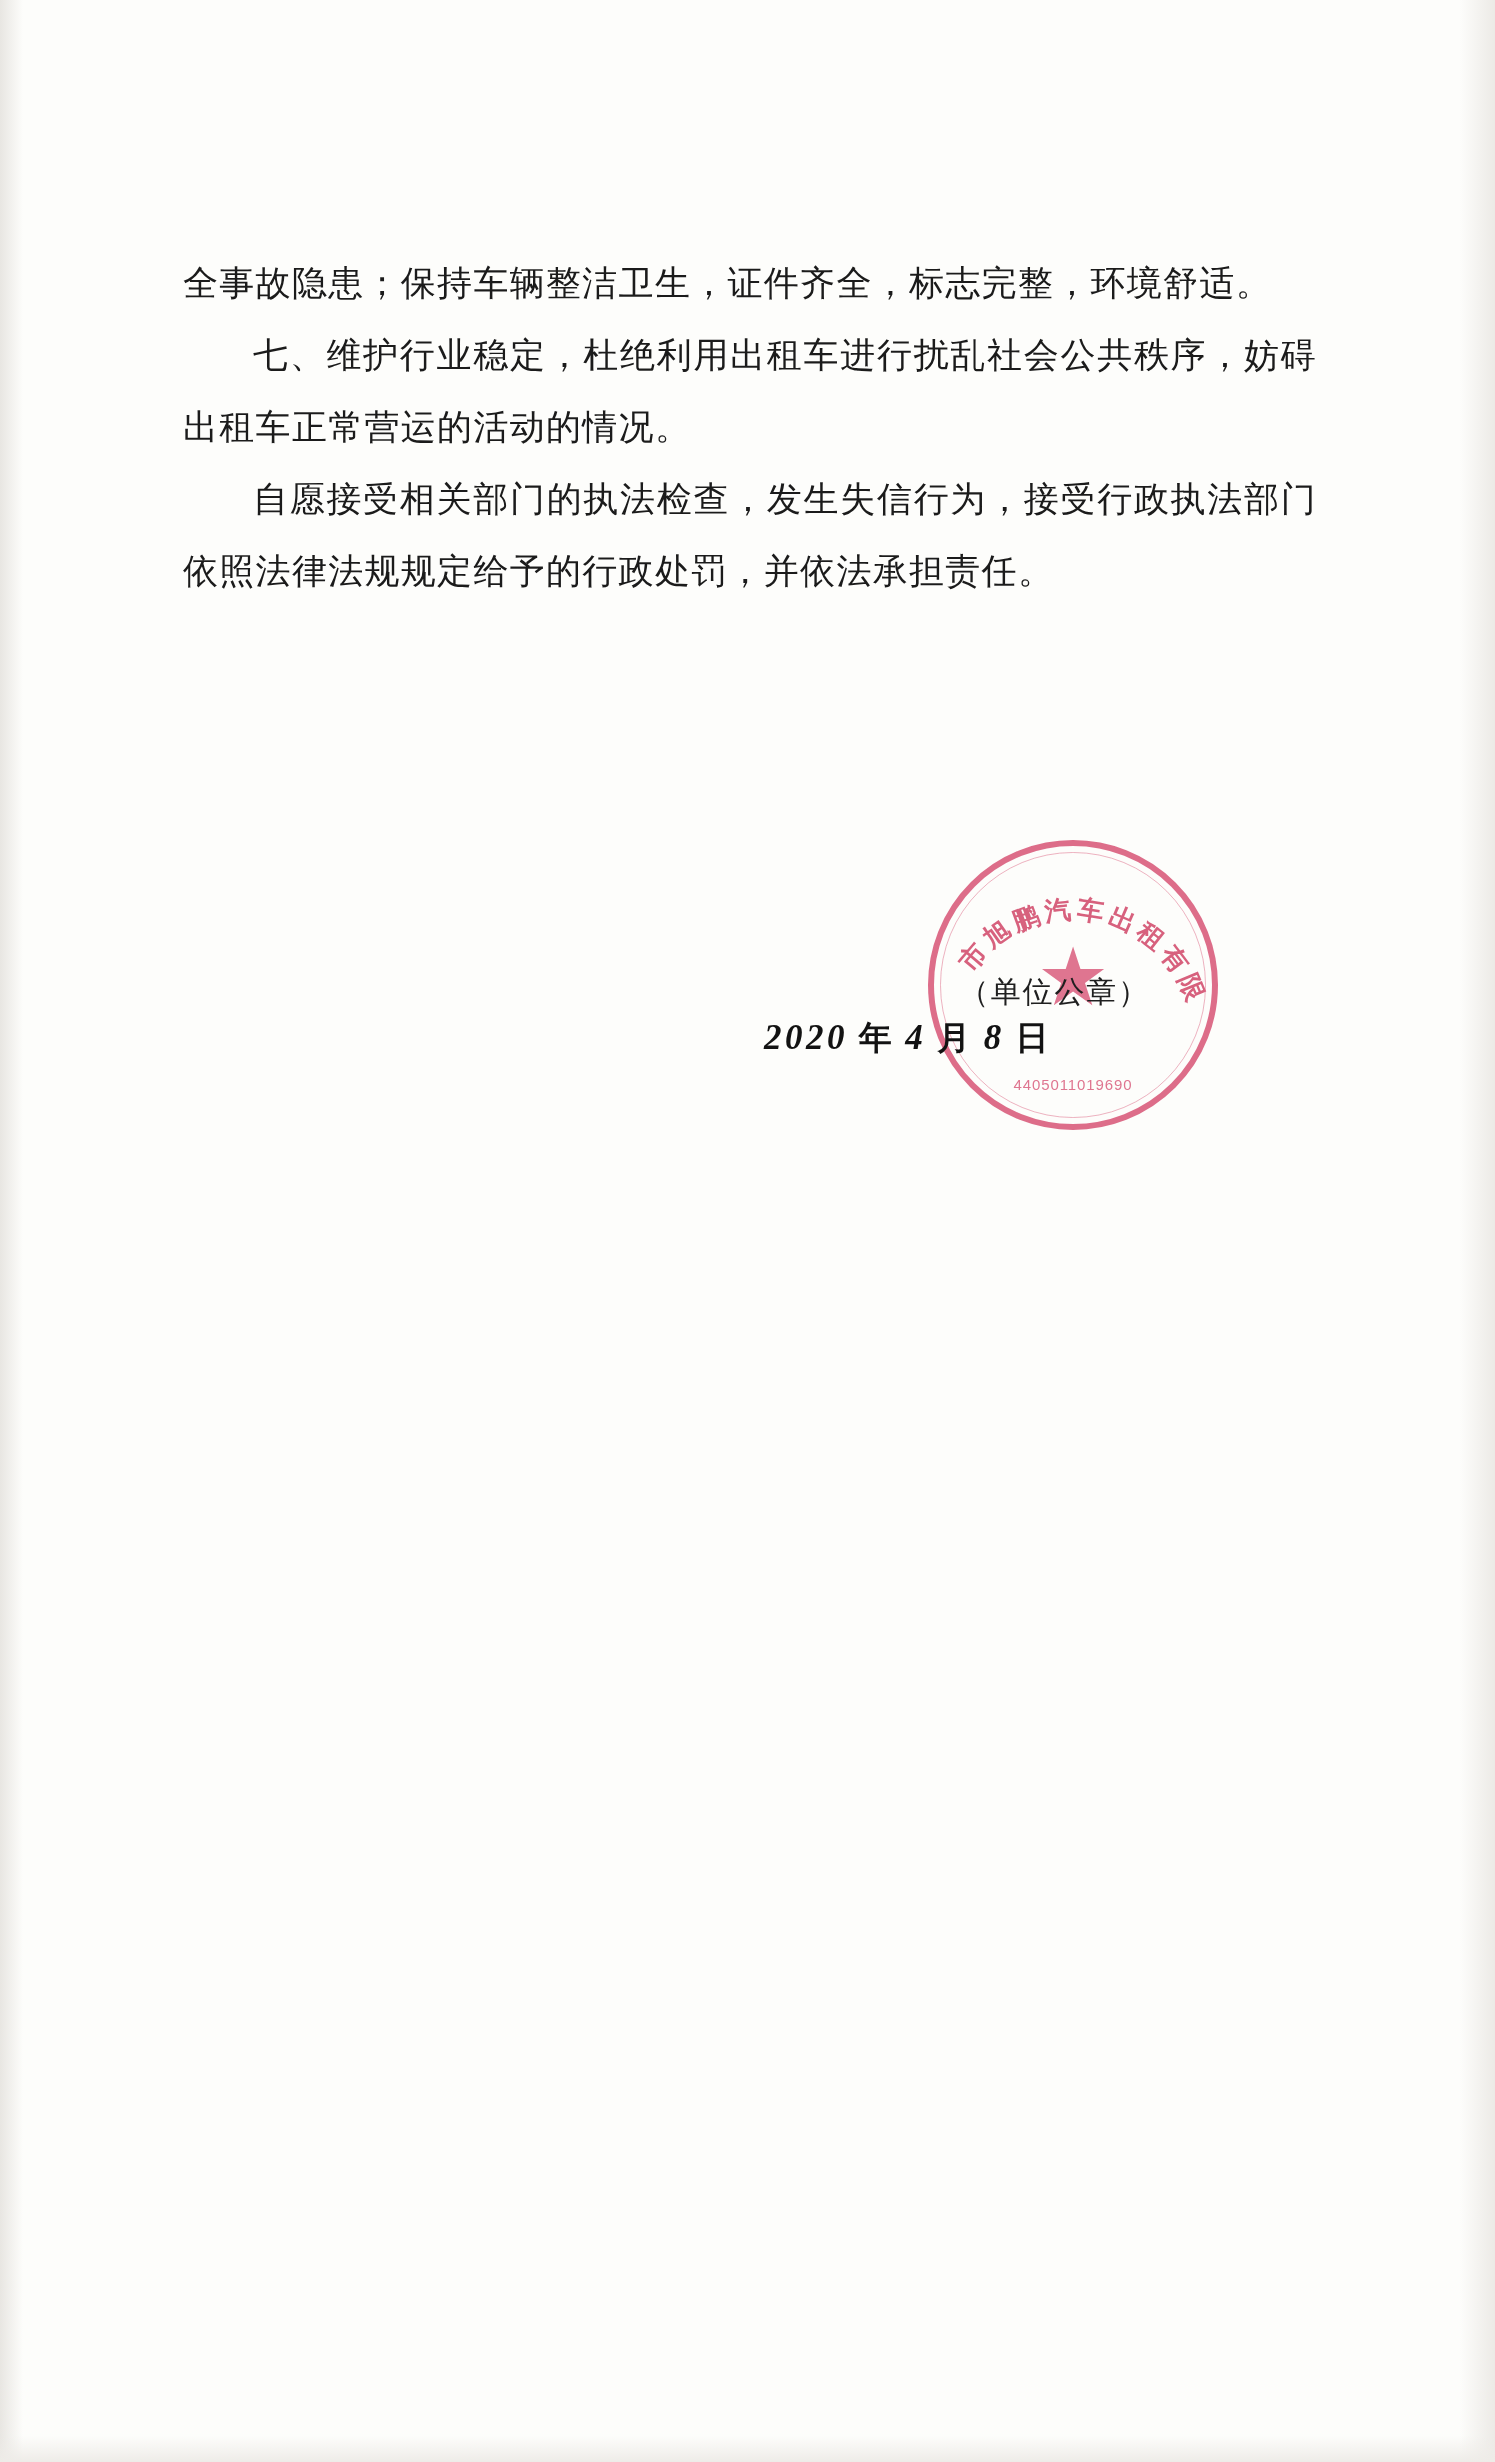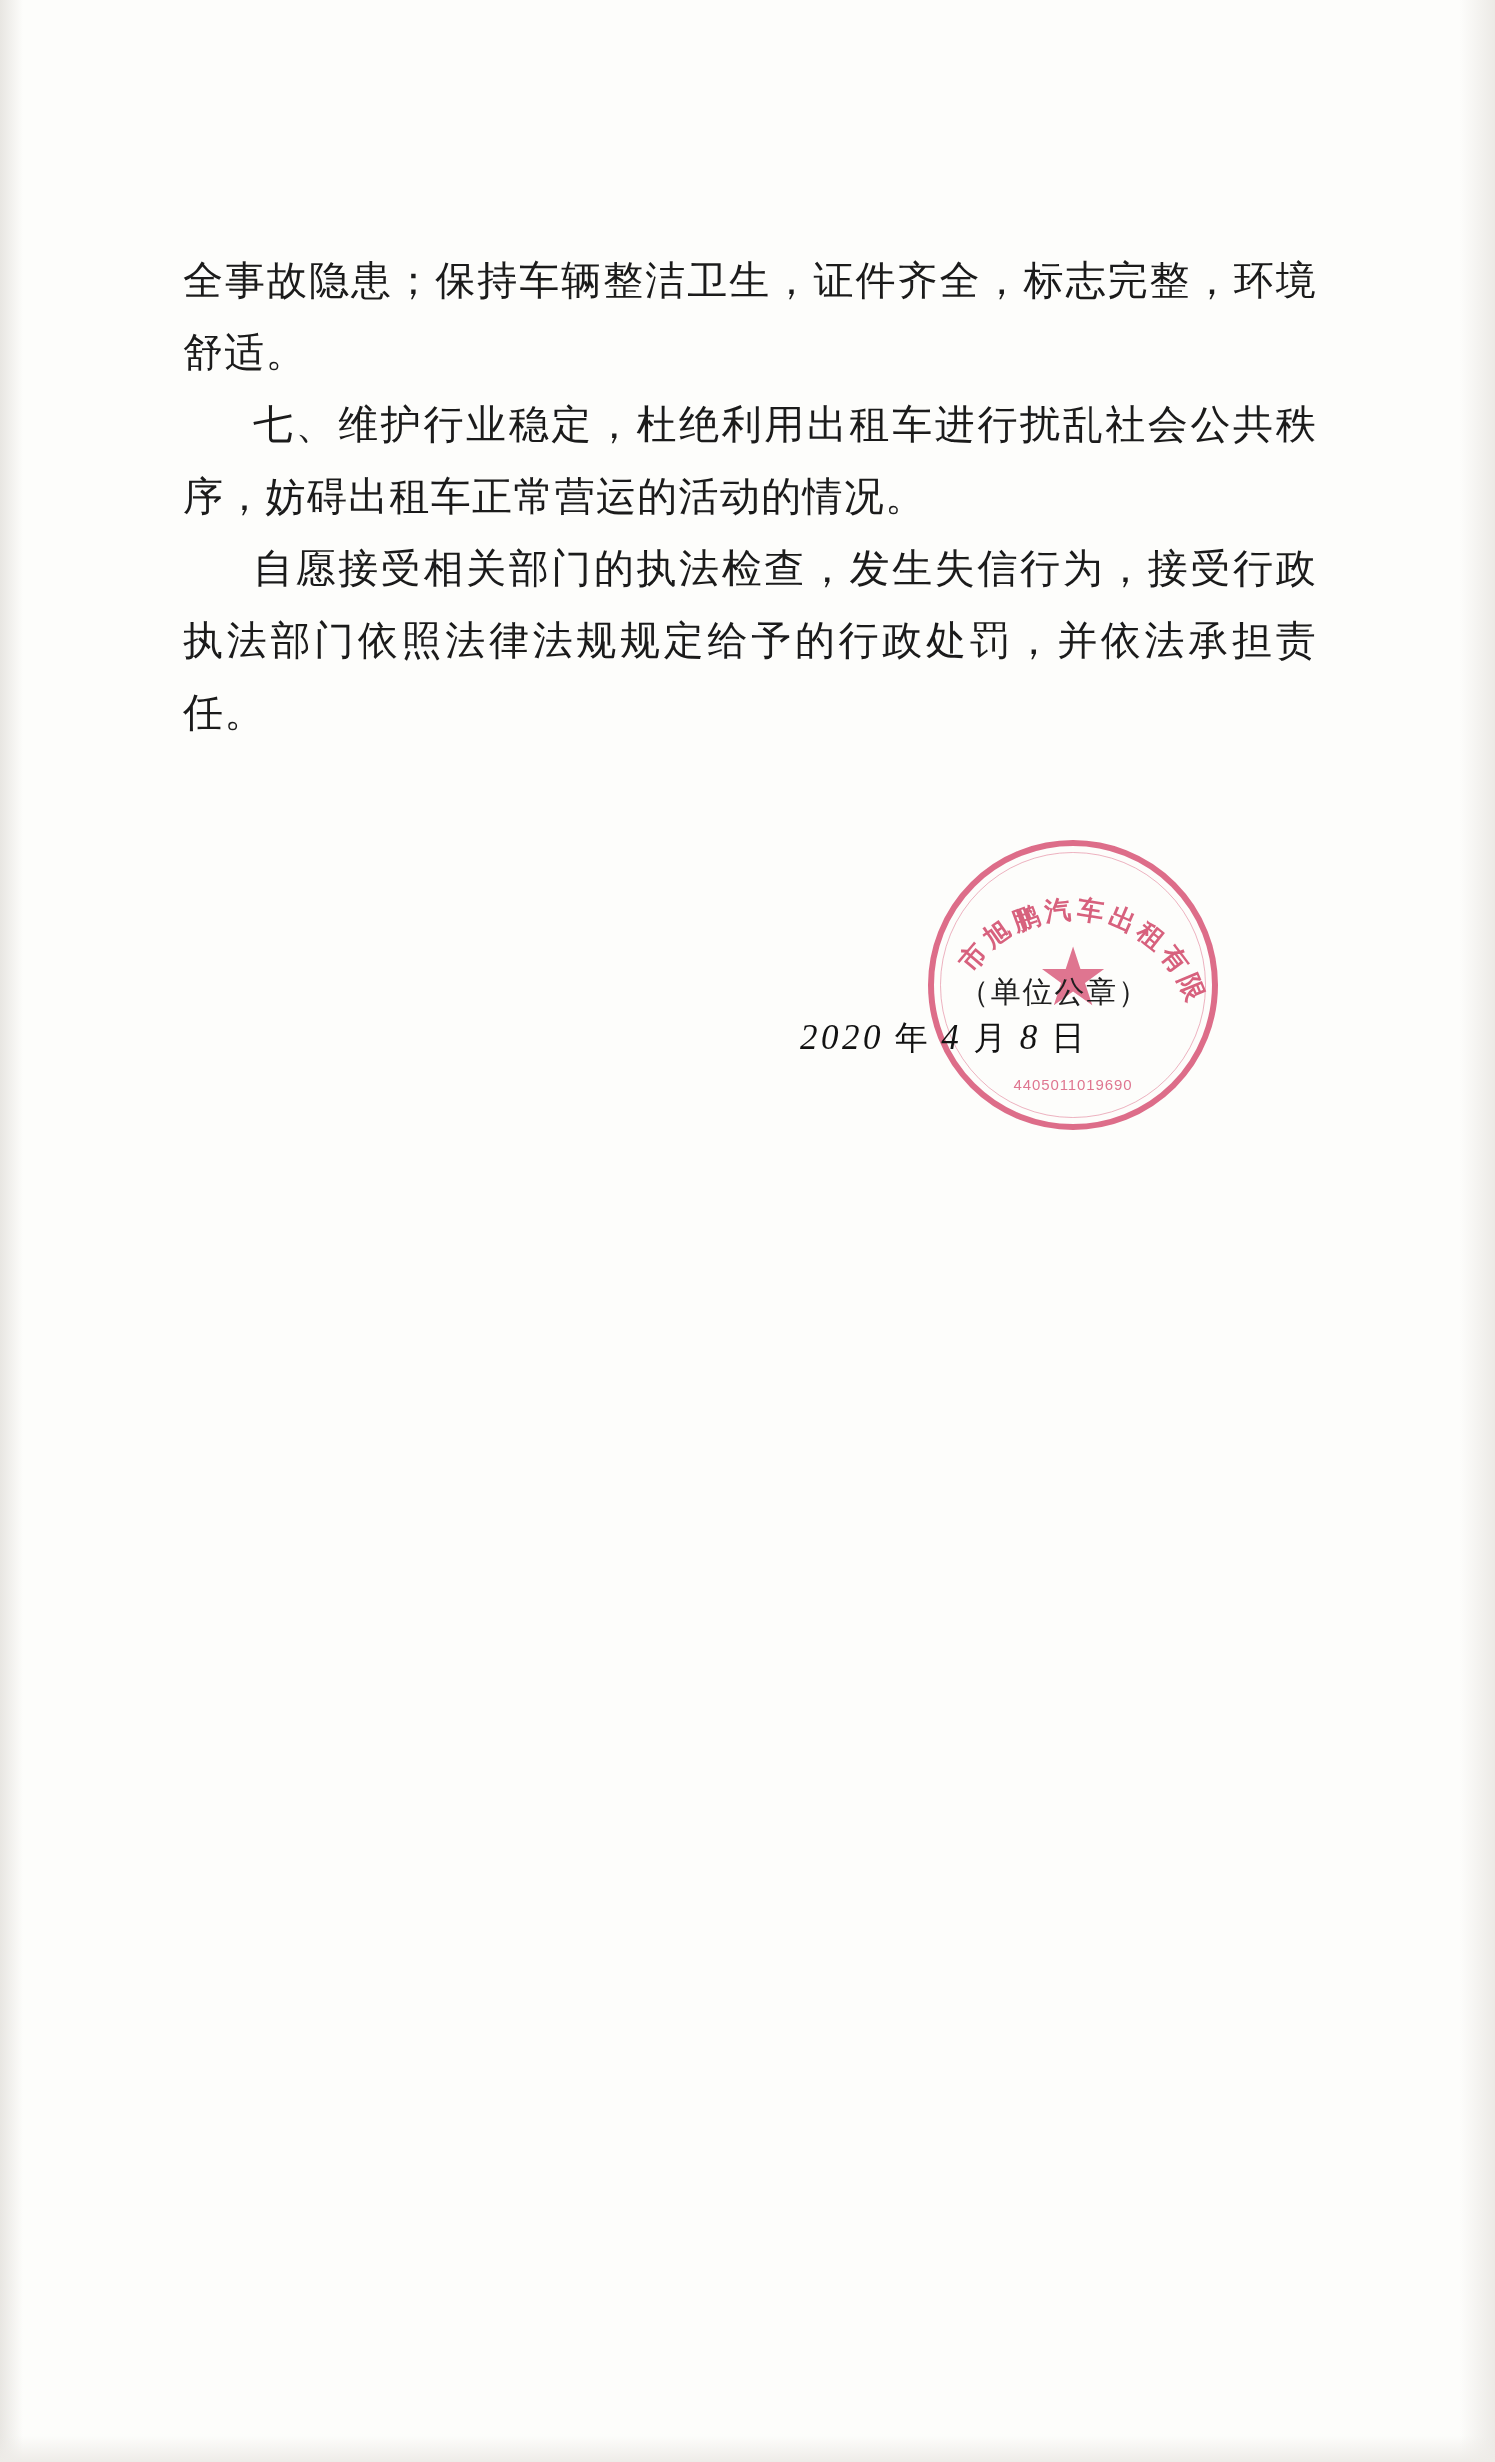--- a/index.html
+++ b/index.html
@@ -43,49 +43,49 @@
   }
 
   #body-text {
     position: absolute;
     left: 183px;
     top: 248px;
     width: 1134px;
   }
 
   .para {
-    font-size: 40px;
+    font-size: 35px;
     line-height: 72px;
     color: #1b1b1b;
     letter-spacing: 1.3px;
     text-align: justify;
     margin: 0 0 0 0;
-    font-family: Liberation Mono, monospace;
   }
   .para.indent {
     text-indent: 70px;
   }
   #seal-label {
     font-size: 30px;
     color: #1f1f1f;
     letter-spacing: 1.8px;
     position: absolute;
     left: 157px;
     top: 972px;
     z-index: 5;
   }
   #sign-date {
     position: absolute;
-    left: 800px;
+    left: 764px;
     top: 1016px;
     font-size: 33px;
     color: #121212;
     letter-spacing: 2.6px;
     z-index: 6;
     font-family: "Liberation Serif", serif;
+    font-weight: bold;
   }
   #sign-date .hand {
     font-family: "Liberation Serif", serif;
     font-style: italic;
     font-size: 35px;
     letter-spacing: 3.5px;
   }
 
   
   #seal {

